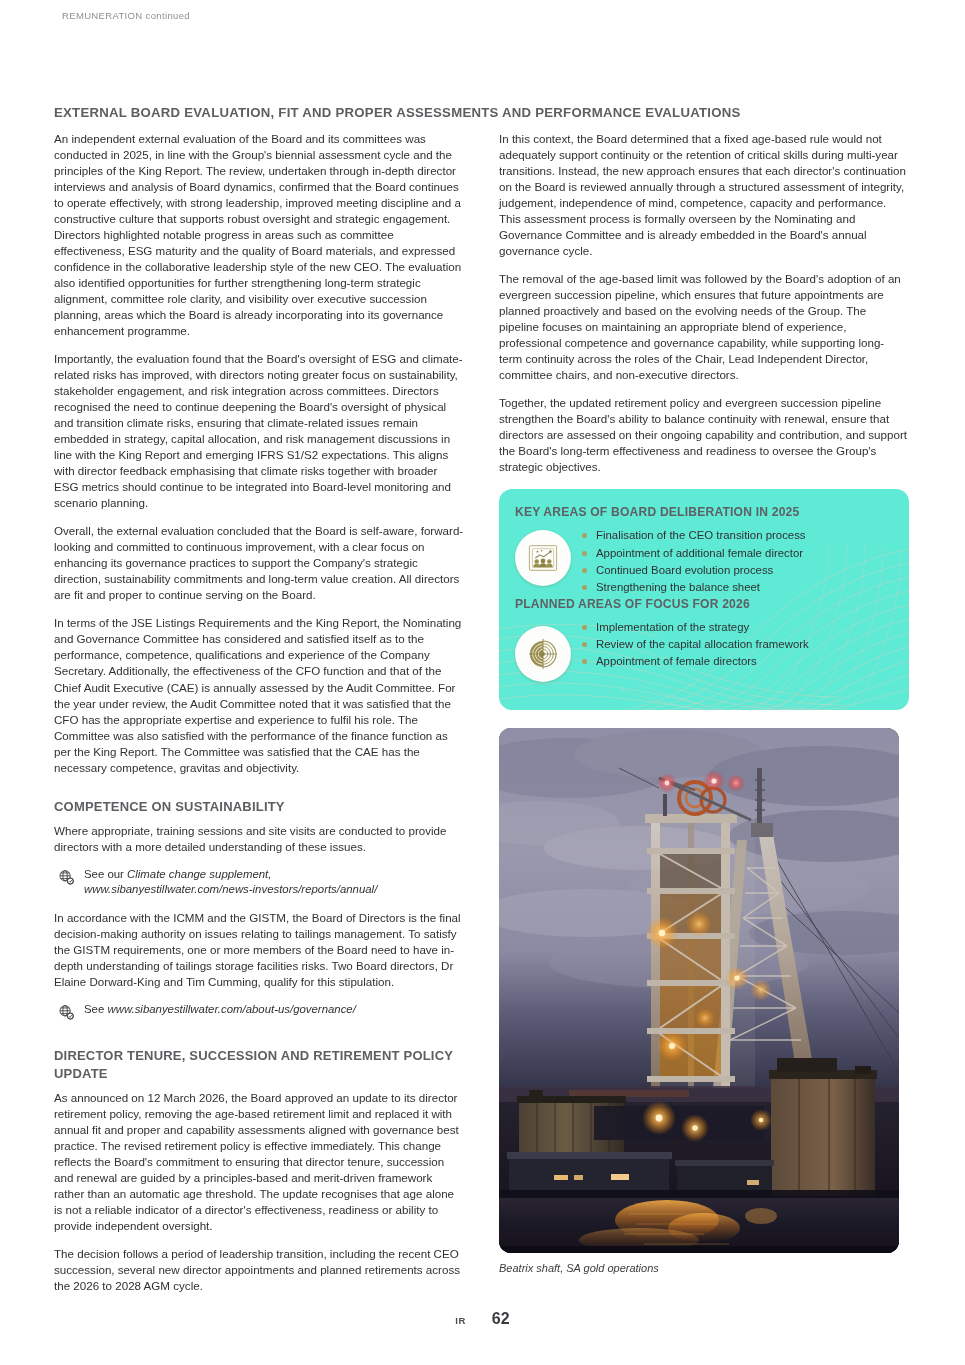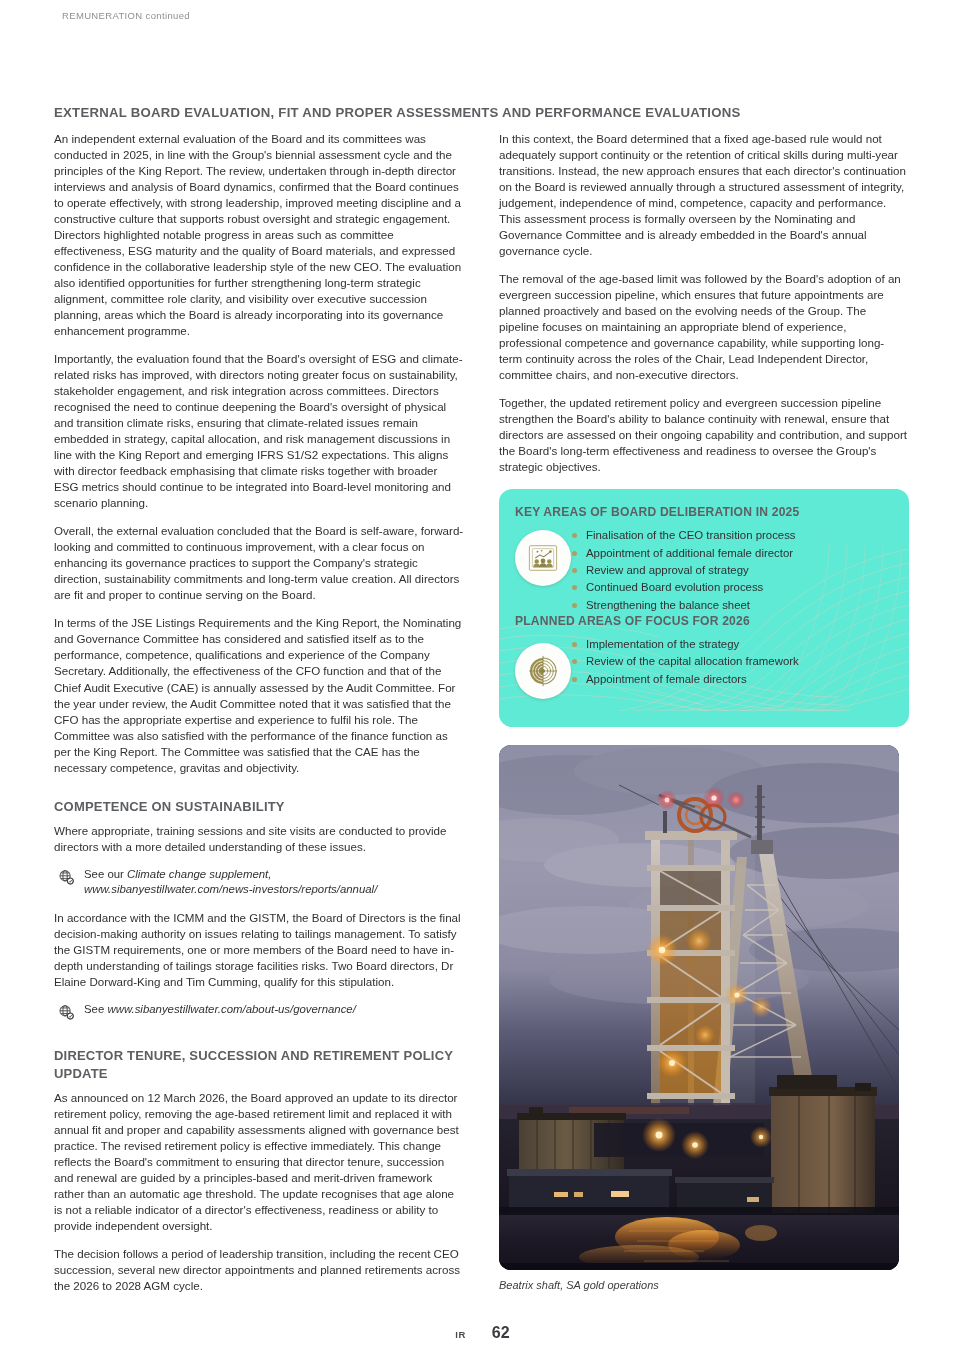--- a/index.html
+++ b/index.html
@@ -106,21 +106,21 @@
     font-weight:700;
     letter-spacing:.2px;
     color:#5e6064;
     text-transform:uppercase;
   }
   .panel h3.second { margin-top:0; }
 
   .panel-row {
     display:flex;
     align-items:flex-start;
-    gap:0;
+    gap:10px;
   }
   .panel-badge {
     flex:0 0 56px;
     width:56px; height:56px;
     margin-top:5px;
     border-radius:50%;
     background:#fdfdfb;
     box-shadow:0 1px 3px rgba(90,80,50,.22);
     display:flex; align-items:center; justify-content:center;
   }
@@ -160,21 +160,21 @@
   .photo-caption {
     margin-top:9px;
     font-size:11px;
     font-style:italic;
     color:#3b3c3f;
   }
 
   
   .footer {
     position:absolute;
-    left:0; right:0; bottom:23px;
+    left:0; right:0; bottom:37px;
     display:flex;
     justify-content:center;
     align-items:baseline;
     gap:26px;
   }
   .footer .f-ir {
     font-size:9.5px;
     font-weight:700;
     letter-spacing:.5px;
     color:#4a4b4f;
@@ -300,21 +300,20 @@
                 <path d="M8.6 31 a4 4.4 0 0 1 8 0 z" fill="#9a8f4f"></path>
                 <circle cx="20" cy="23.4" r="2.8" fill="#8e8347"></circle>
                 <path d="M15.7 31 a4.3 4.8 0 0 1 8.6 0 z" fill="#8e8347"></path>
                 <circle cx="27.4" cy="24" r="2.6" fill="#9a8f4f"></circle>
                 <path d="M23.4 31 a4 4.4 0 0 1 8 0 z" fill="#9a8f4f"></path>
               </svg>
             </div>
             <ul class="panel-list">
               <li>Finalisation of the CEO transition process</li>
               <li>Appointment of additional female director</li>
-              <li>Review and approval of strategy</li>
               <li>Continued Board evolution process</li>
               <li>Strengthening the balance sheet</li>
             </ul>
           </div>
 
           <h3 class="second">PLANNED AREAS OF FOCUS FOR 2026</h3>
           <div class="panel-row">
             <div class="panel-badge second">
               <svg width="36" height="36" viewBox="0 0 40 40" fill="none">
                 <defs>

